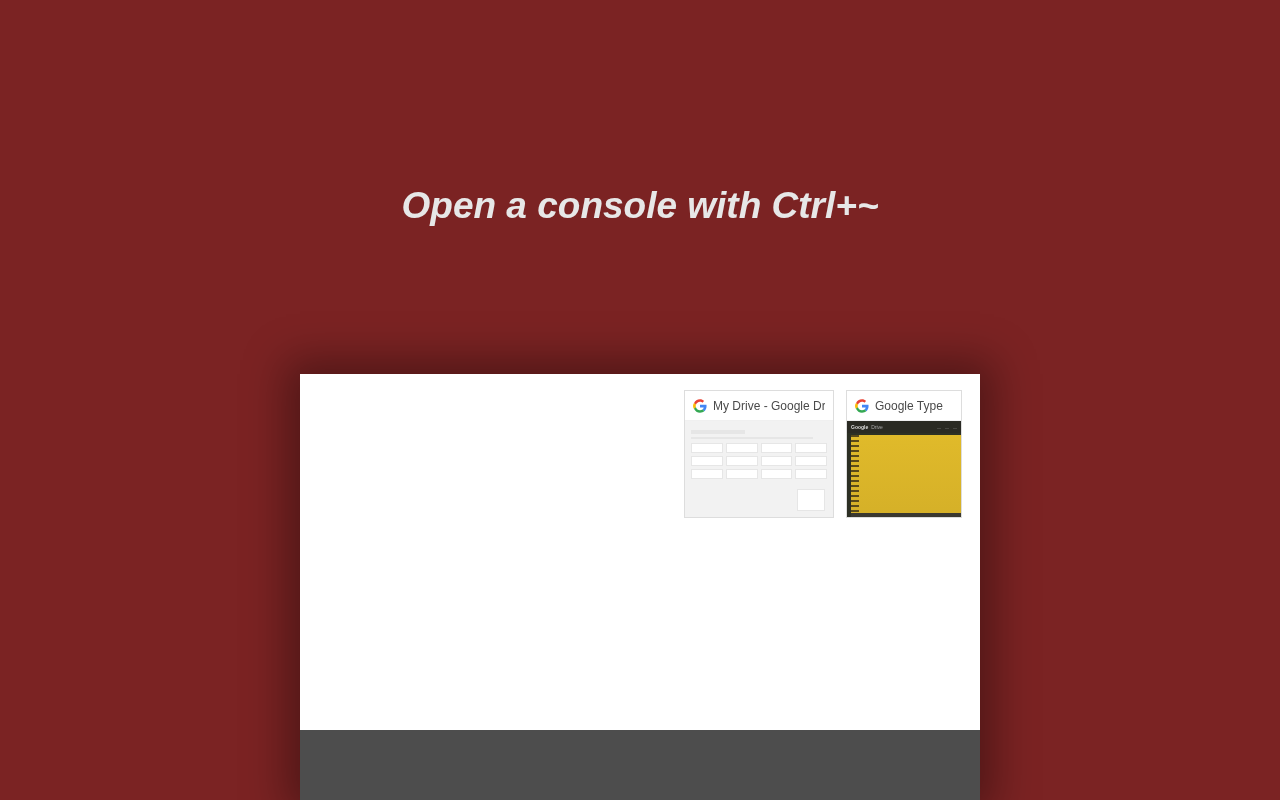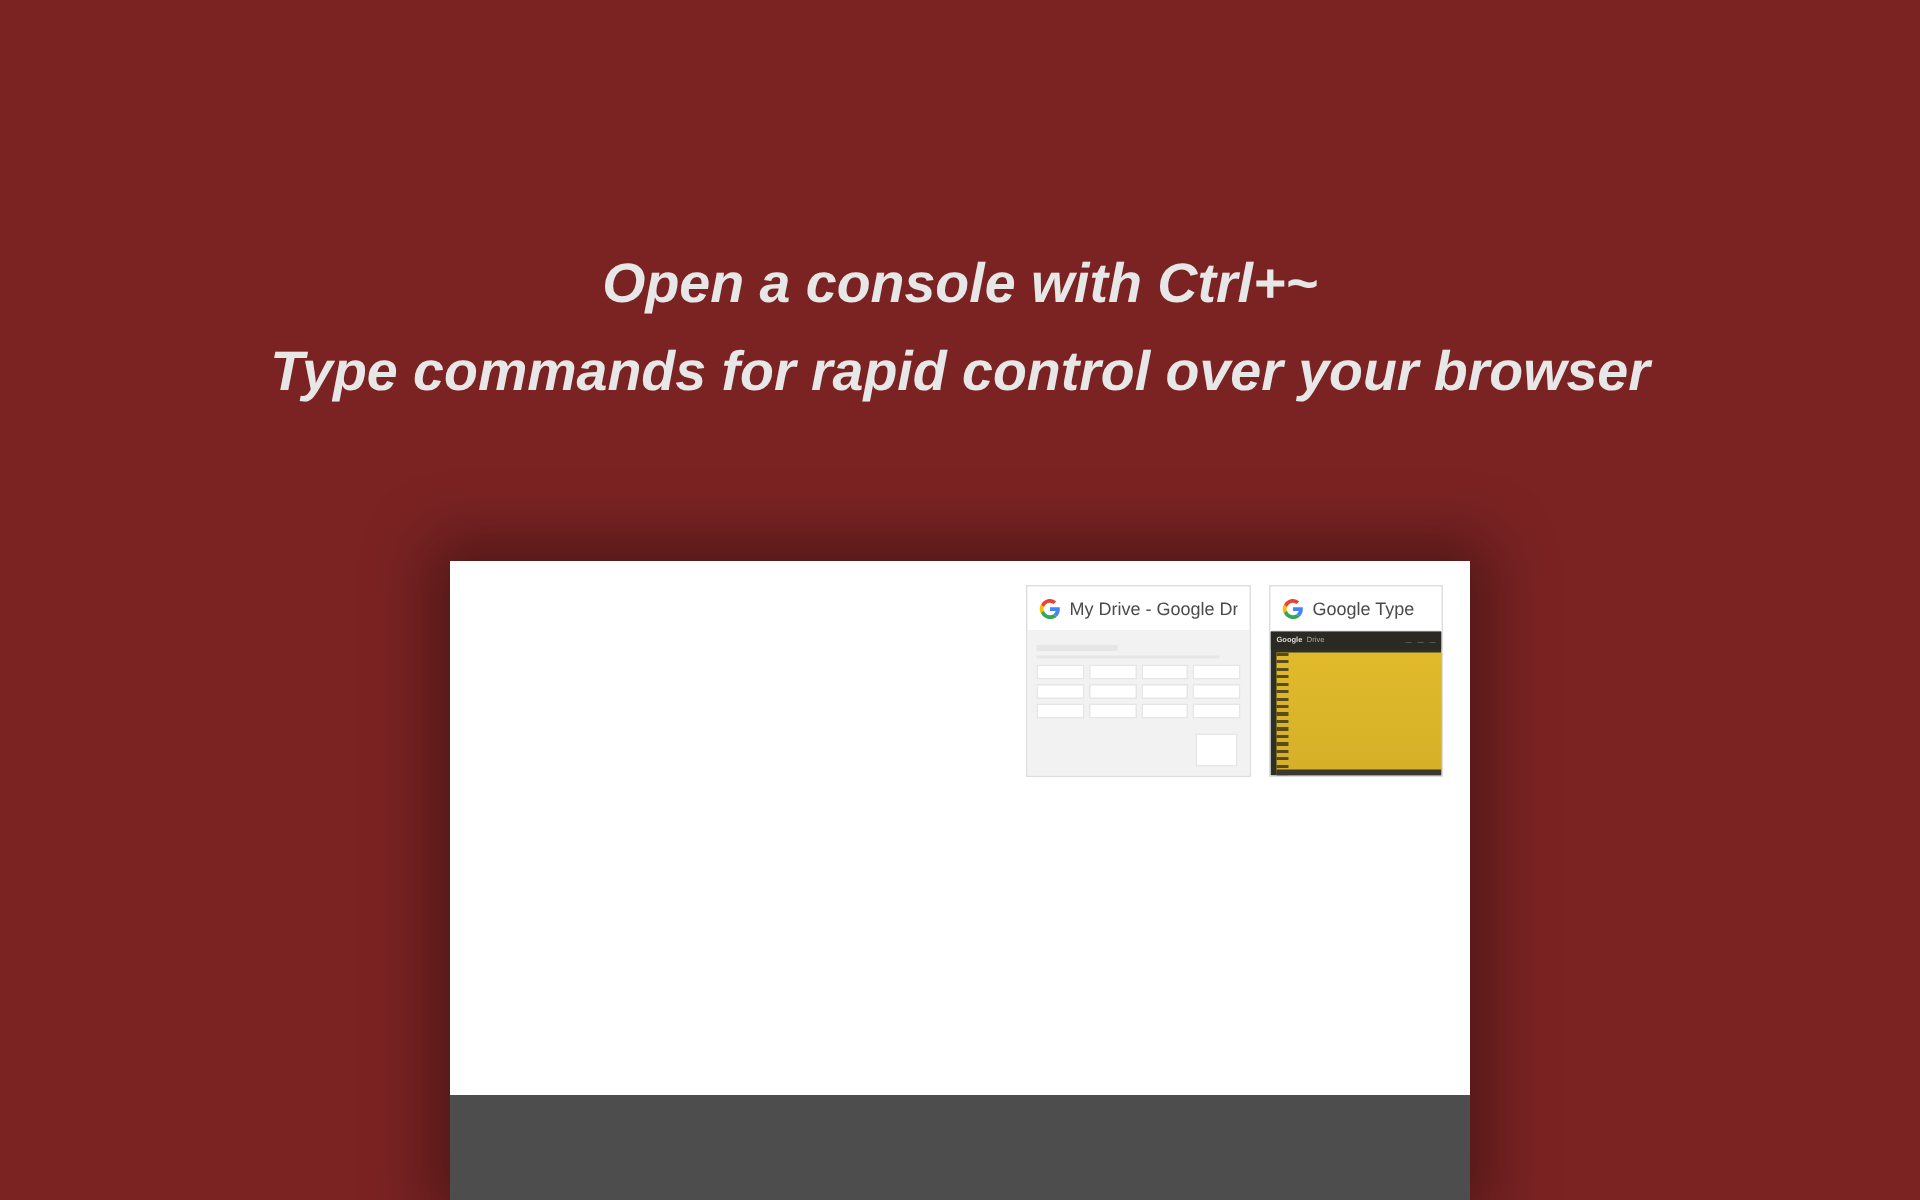--- a/index.html
+++ b/index.html
@@ -12,21 +12,21 @@
     position: relative;
   }
   .headline {
     text-align: center;
     color: #e7e7e7;
     font-style: italic;
     font-weight: 600;
     font-size: 37px;
     line-height: 1.6;
     position: absolute;
-    top: 159px;
+    top: 176px;
     left: 0;
     right: 0;
   }
   .browser-shadow {
     position: absolute;
     top: 374px;
     left: 300px;
     width: 680px;
     height: 426px;
     box-shadow: 0 0 40px 14px rgba(0,0,0,0.35);
@@ -184,21 +184,20 @@
     right: 0;
     height: 10px;
     background: #3a3830;
   }
 </style>
 </head>
 <body>
 
 <div class="headline">
   <div>Open a console with Ctrl+~</div>
-  <div>Type commands for rapid control over your browser</div>
 </div>
 
 <div class="browser-shadow">
   <div class="browser-top">
 
     <div class="thumbs">
 
       <div class="thumb">
         <div class="thumb-head">
           <span class="g-icon">

